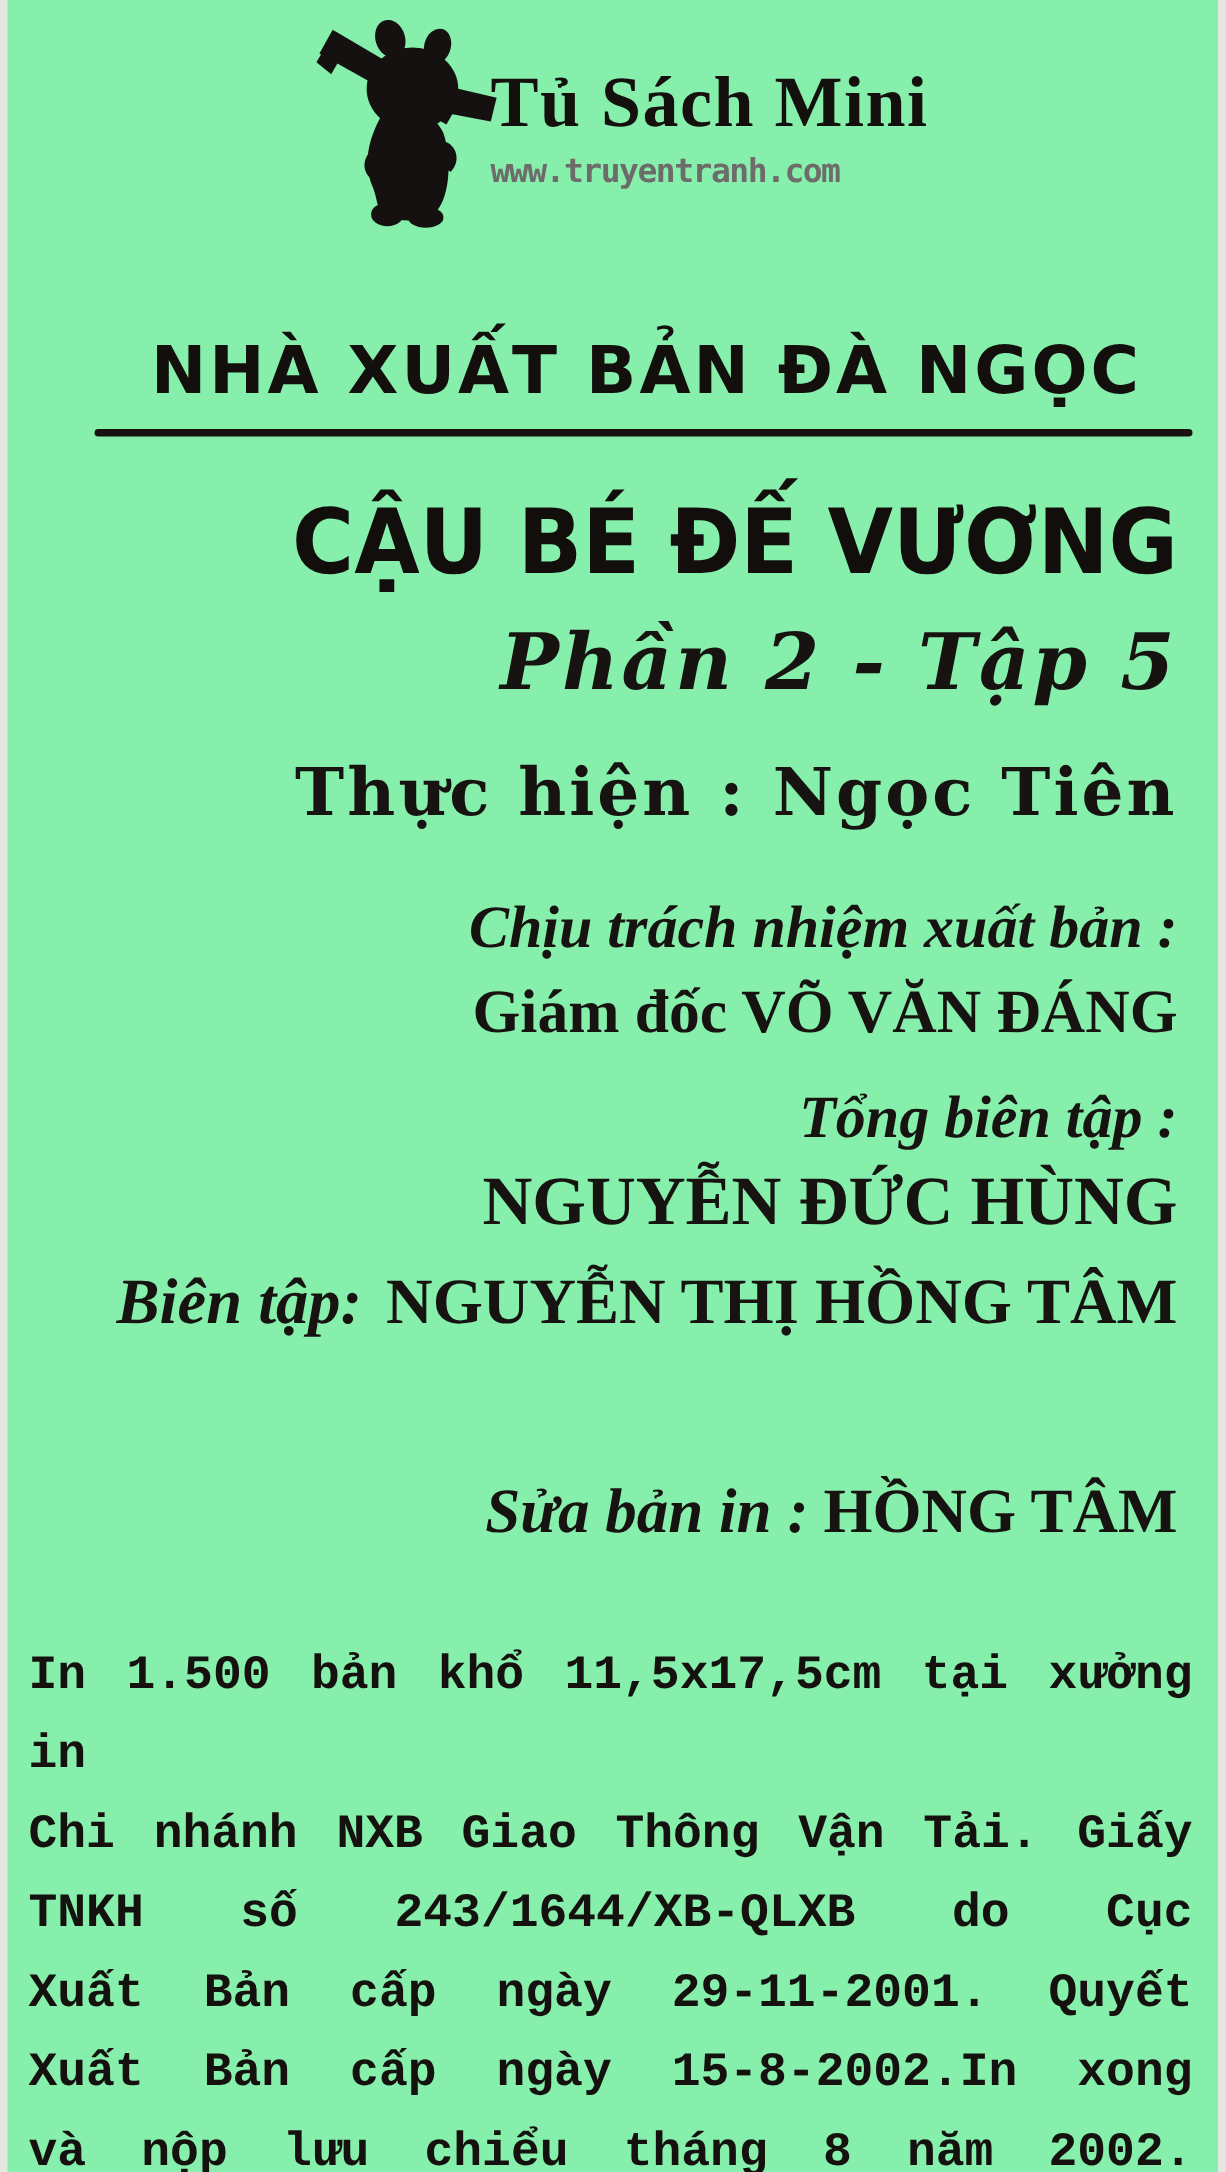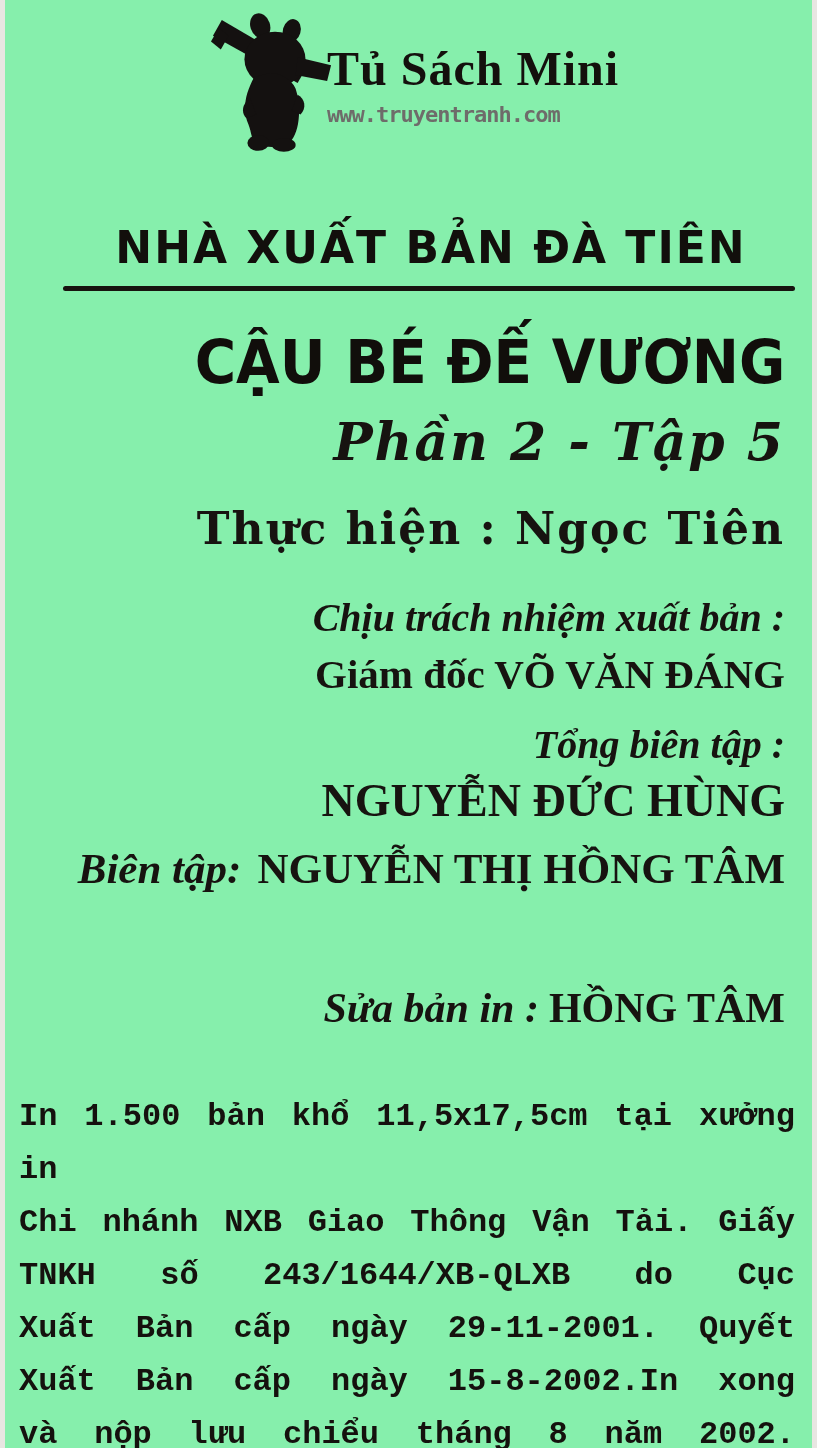--- a/index.html
+++ b/index.html
@@ -112,21 +112,21 @@
         <ellipse cx="76" cy="143" rx="12" ry="7"></ellipse>
       </g>
     </svg>
     <div class="logo-text">
       <div class="logo-brand">Tủ Sách Mini</div>
       <div class="logo-url">www.truyentranh.com</div>
     </div>
   </div>
 
   <div class="publisher-wrap">
-    <div class="publisher-name">NHÀ XUẤT BẢN ĐÀ TIÊN</div>
+    <div class="publisher-name">NHÀ XUẤT BẢN ĐÀ NGỌC</div>
   </div>
   <div class="publisher-rule"></div>
 
   <div class="rline series-title">CẬU BÉ ĐẾ VƯƠNG</div>
   <div class="rline volume">Phần 2 - Tập 5</div>
   <div class="rline produced">Thực hiện : Ngọc Tiên</div>
 
   <div class="rline credit-label-line resp-label">Chịu trách nhiệm xuất bản :</div>
   <div class="rline director">Giám đốc VÕ VĂN ĐÁNG</div>
   <div class="rline credit-label-line chief-label">Tổng biên tập :</div>

